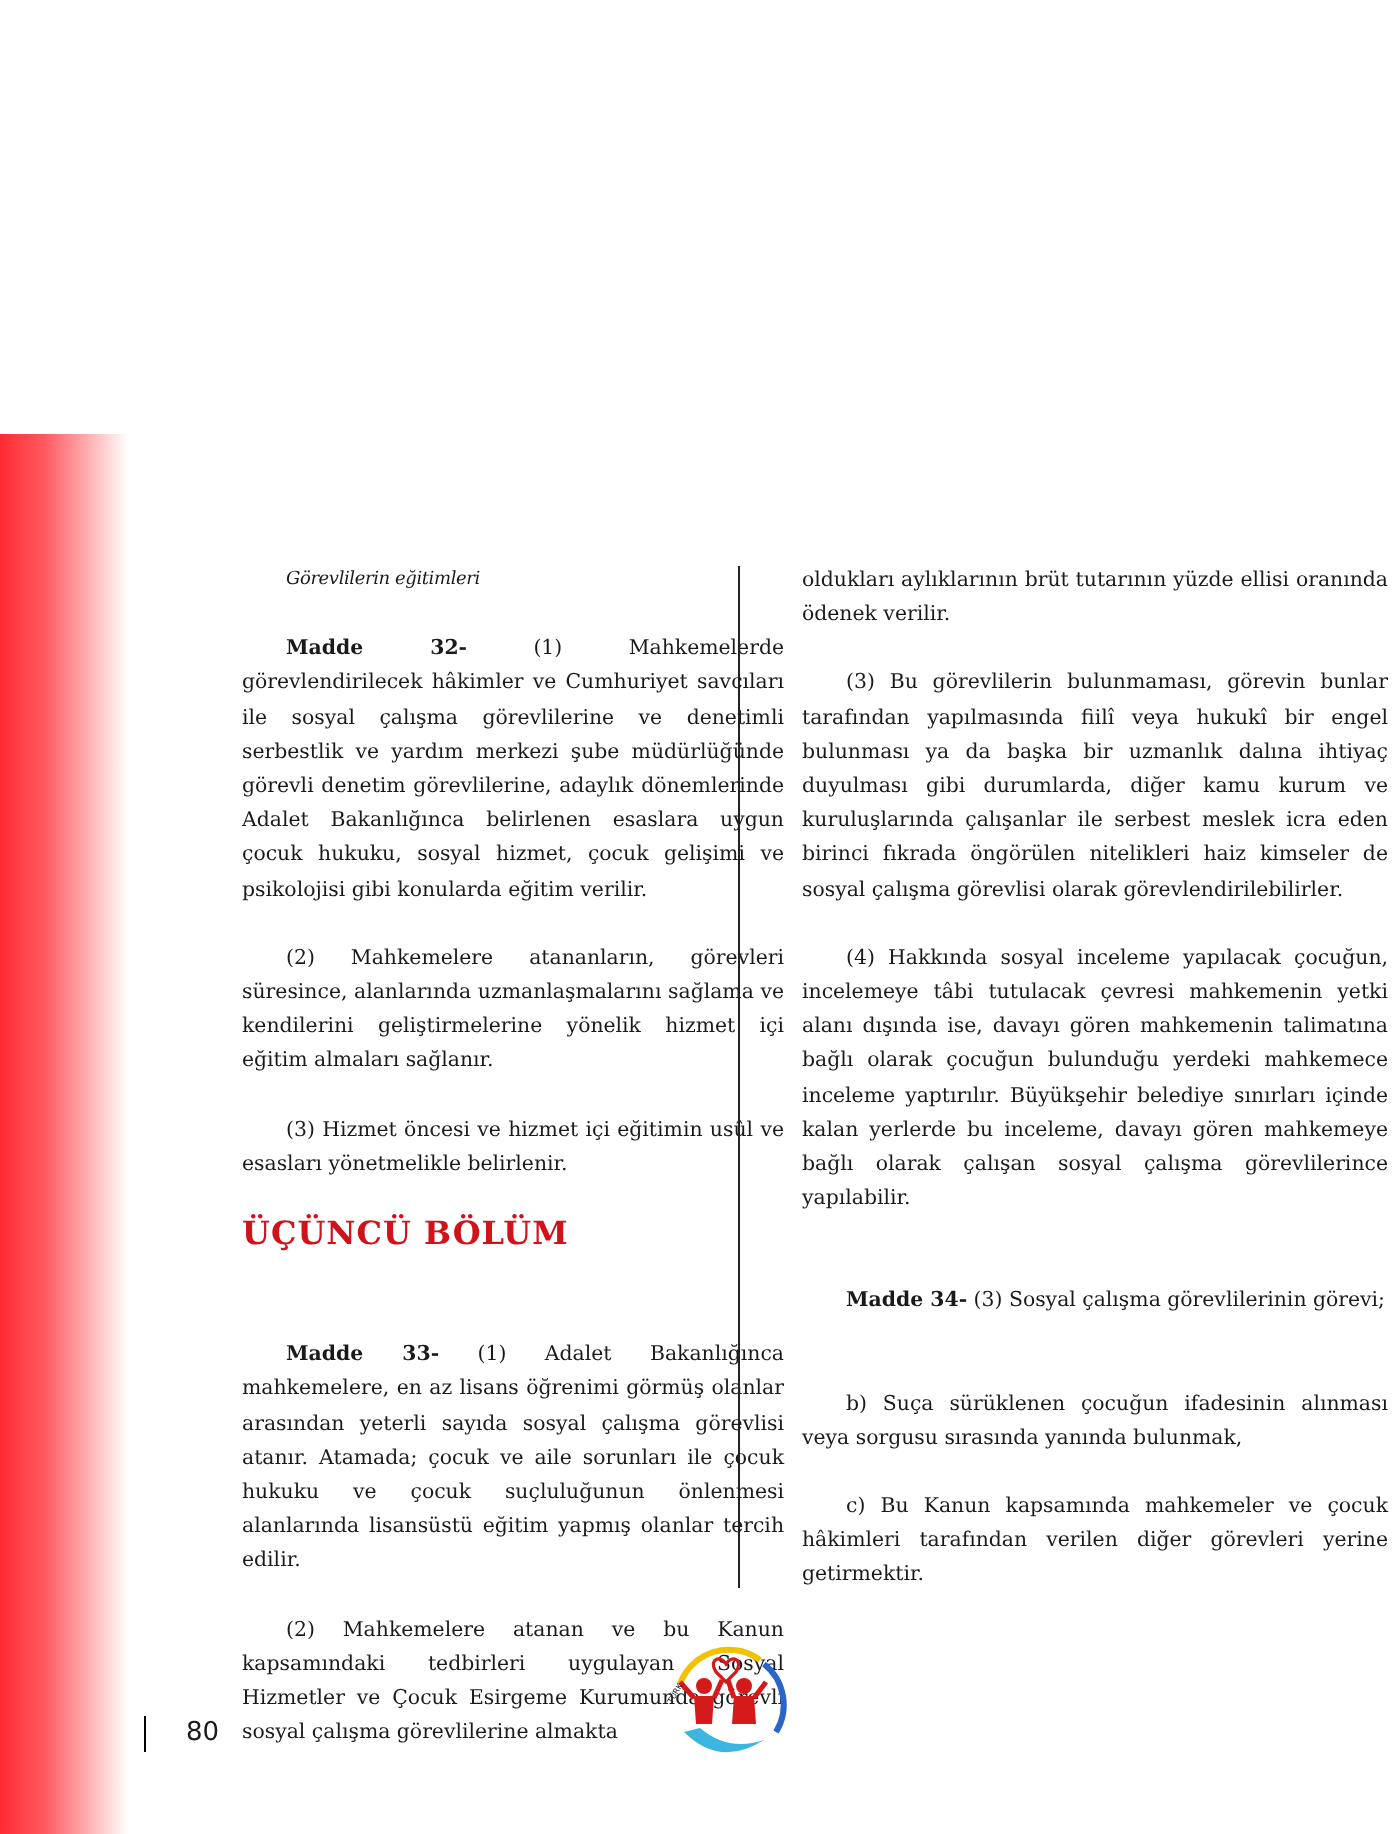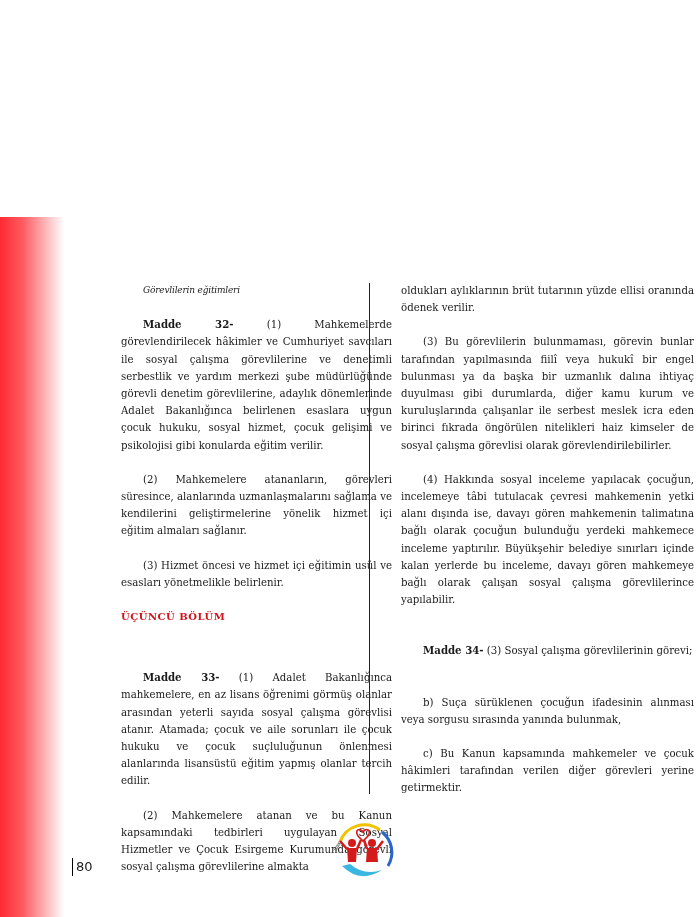--- a/index.html
+++ b/index.html
@@ -10,23 +10,23 @@
     .col { position: absolute; top: 282px; font-size: 10.2px; line-height: 17.2px; }
     .col-left { left: 89px; width: 271px; margin-left: 32px; }
     .col-right { left: 376px; width: 293px; margin-left: 25px; }
     .divider { position: absolute; left: 369px; top: 283px; width: 1px; height: 511px; background: #222; }
     p { margin: 0; text-align: justify; }
     .gap { height: 17px; }
     .caption { font-style: italic; font-size: 9px; letter-spacing: -0.2px; padding-left: 0; }
     .caption.ind { padding-left: 22px; }
     .para { text-indent: 22px; }
     .bold { font-weight: bold; }
-    .section { color: #d0121b; font-weight: bold; font-size: 10px; letter-spacing: 0.5px; }
+    .section { color: #d0121b; font-weight: bold; font-size: 16px; letter-spacing: 0.5px; }
     .page-num { position: absolute; left: 72px; top: 858px; font-size: 13px;
-                font-family: "DejaVu Sans", sans-serif; border-left: 1px solid #000; padding-left: 3px; line-height: 18px; }
+                font-family: "DejaVu Sans", sans-serif; border-left: 1px solid #000; padding-left: 20px; line-height: 18px; }
     .logo { position: absolute; left: 330px; top: 822px; width: 66px; height: 66px; }
   </style>
 </head>
 <body>
 
 <div class="side-bar"></div>
 
 <div class="col col-left">
   <p class="caption ind">Görevlilerin eğitimleri</p>
   <div class="gap"></div>

